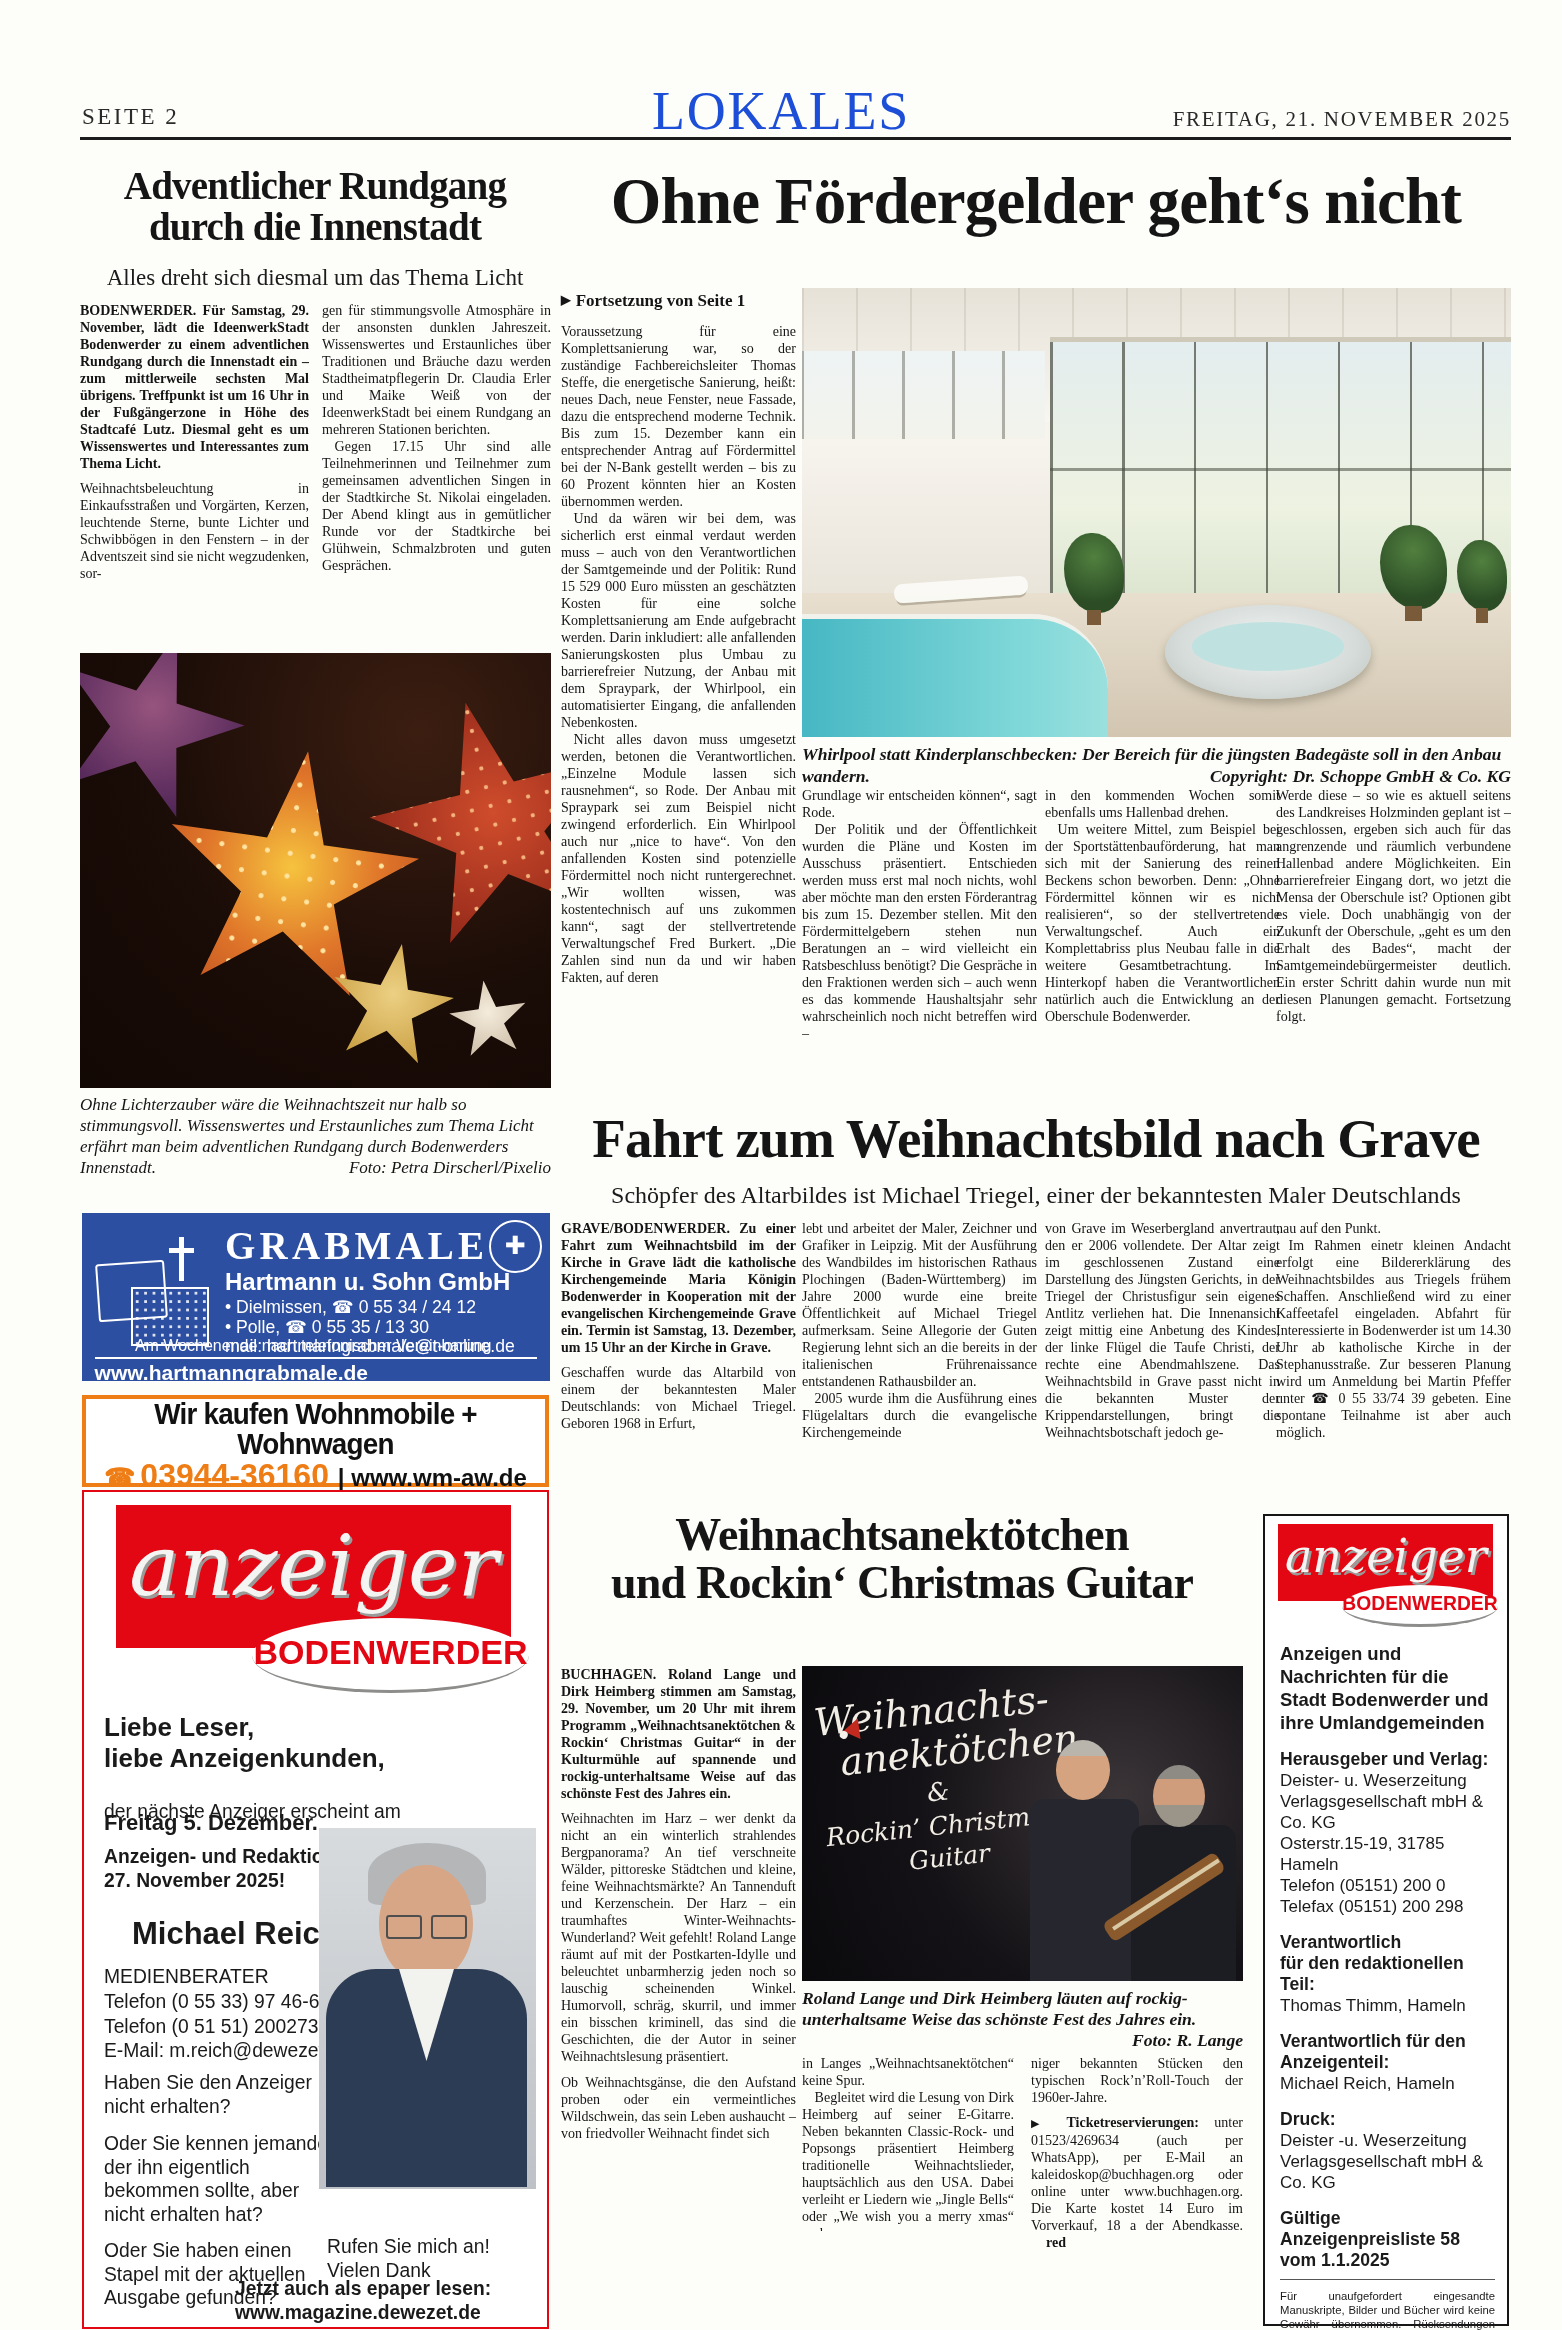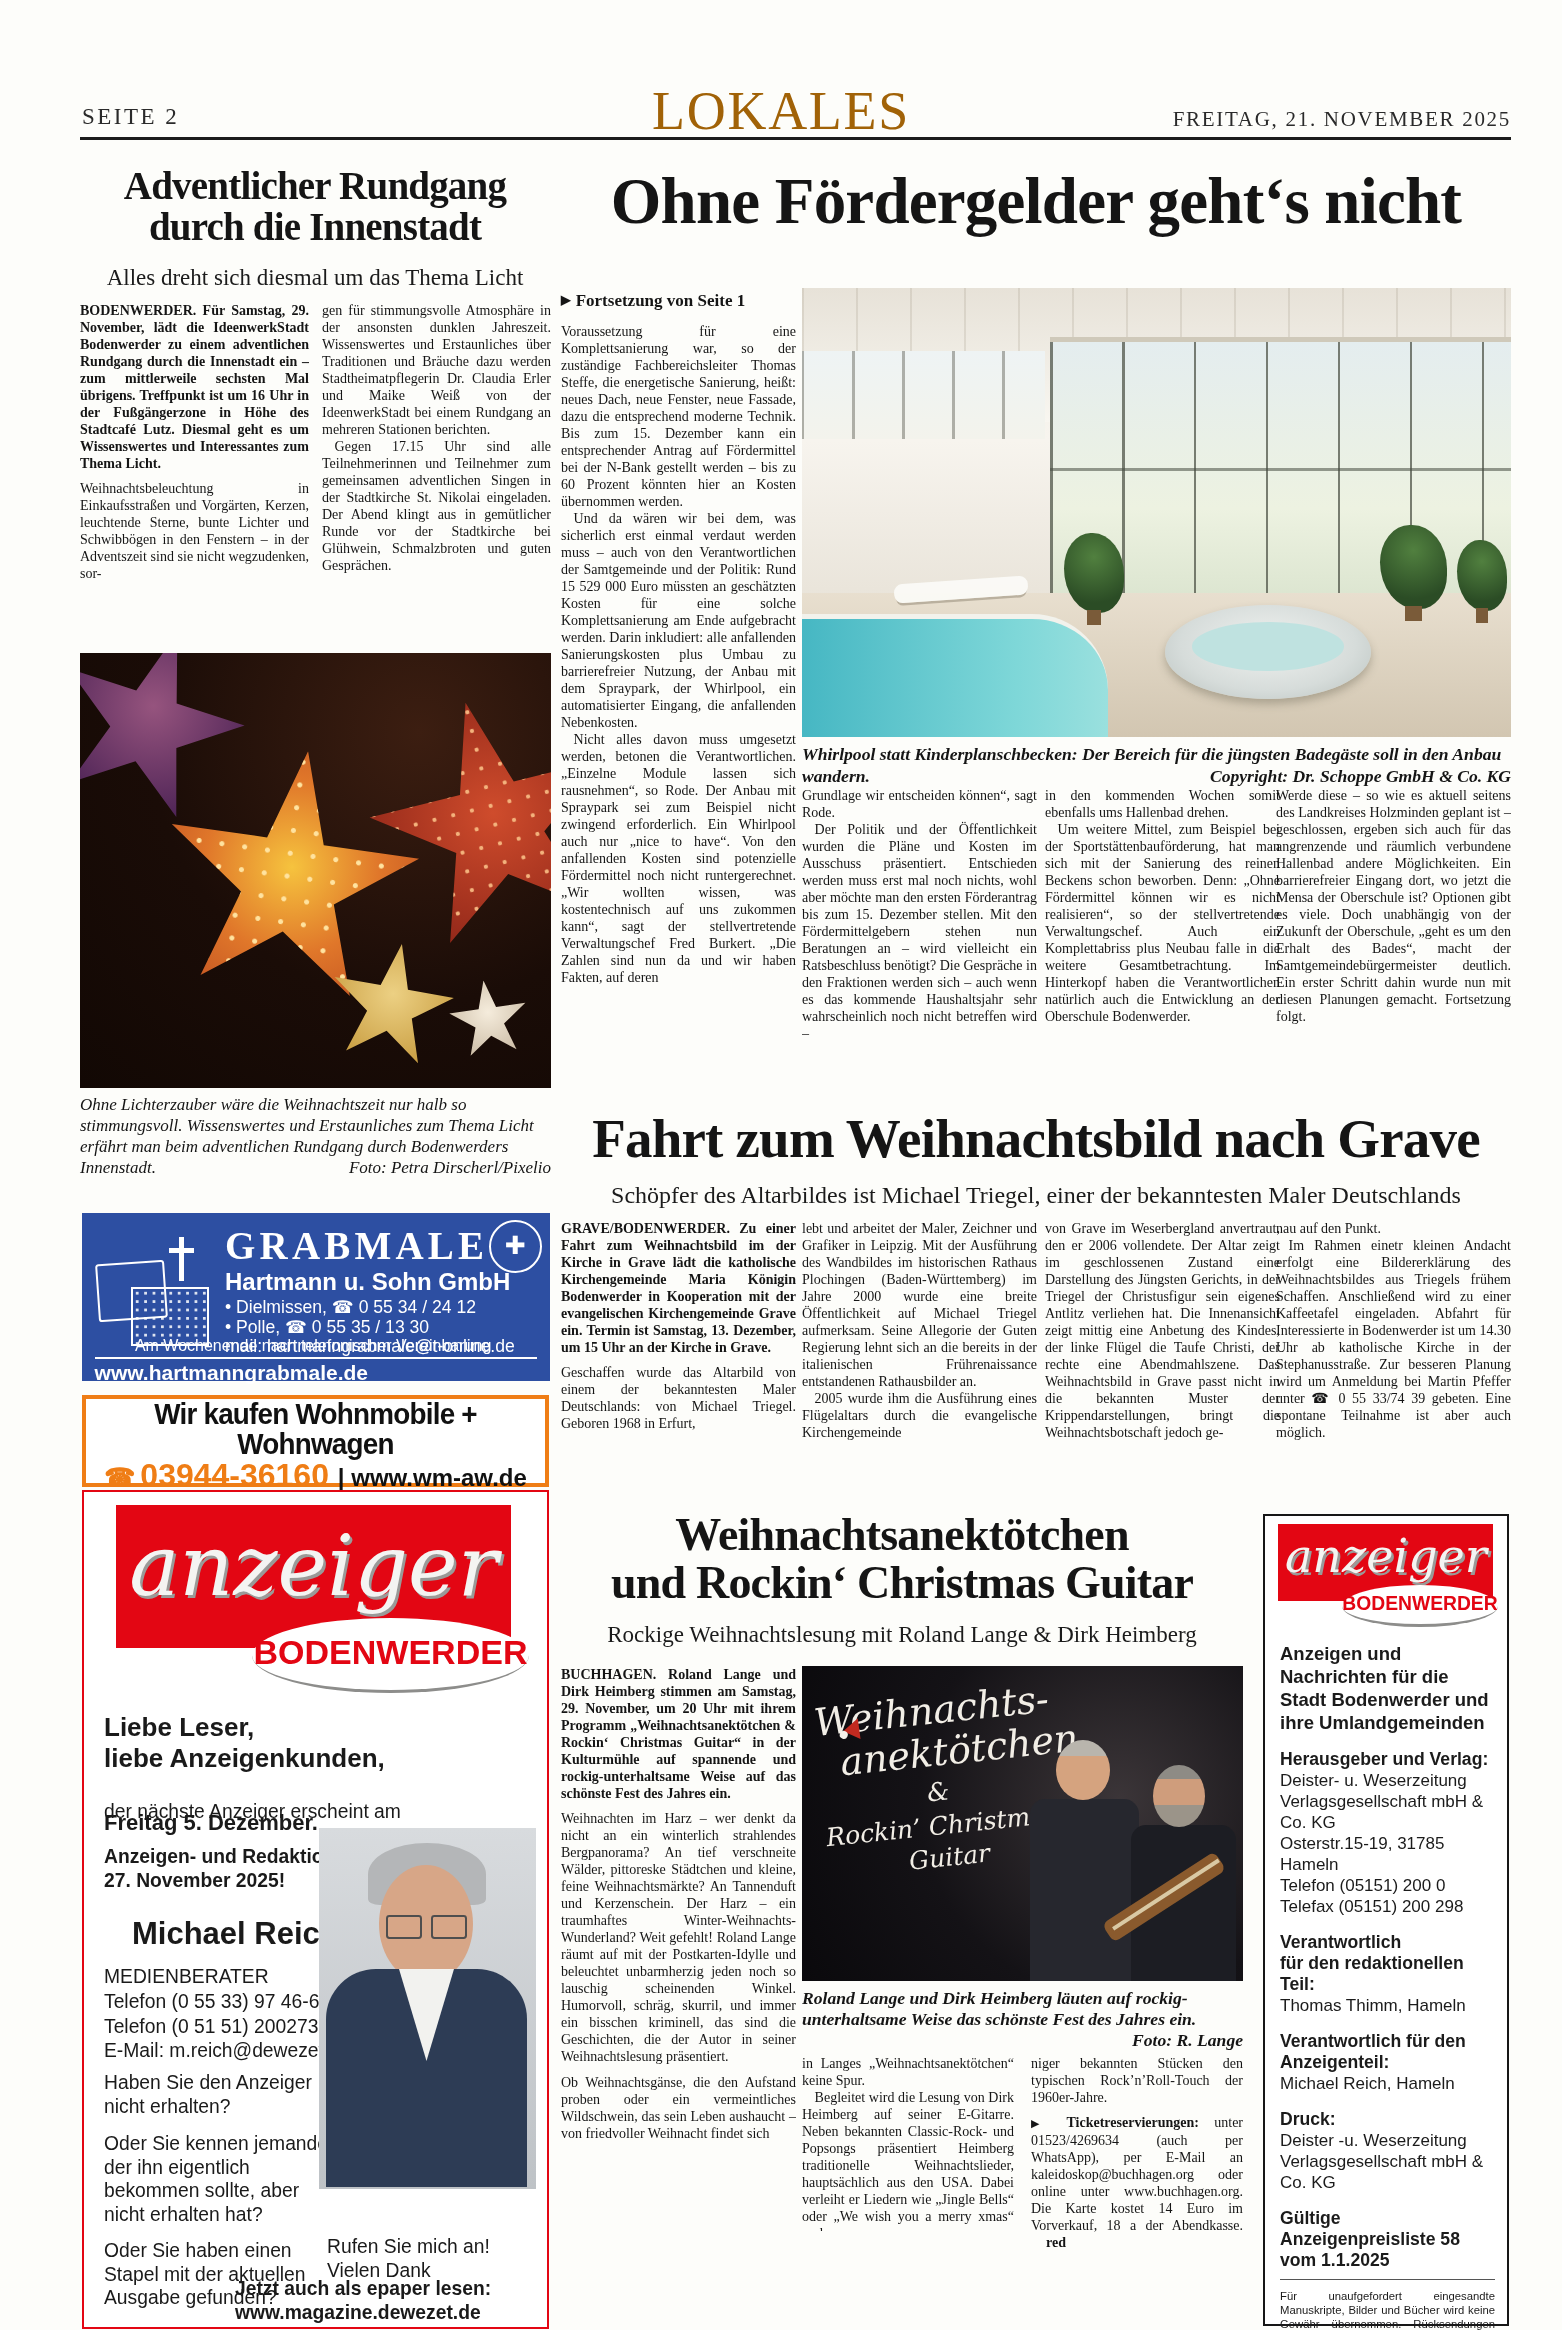--- a/index.html
+++ b/index.html
@@ -1,21 +1,21 @@
 <!DOCTYPE html>
 <html style="font-size:13.4px"><head>
 <meta charset="utf-8">
 <style>
   html,body{margin:0;padding:0;background:#e8e8e8;}
   .page{position:relative;width:1562px;height:2330px;background:#fdfdfa;overflow:hidden;
         font-family:"Liberation Serif",serif;color:#151515;}
   .abs{position:absolute;}
   
   .hdr-label{font-size:23px;letter-spacing:2.5px;color:#2a2a2a;}
-  .hdr-section{font-size:54px;letter-spacing:1.7px;color:#a16207;font-weight:400;}
+  .hdr-section{font-size:54px;letter-spacing:1.7px;color:#1d4ed8;font-weight:400;}
   .hdr-date{font-size:21px;letter-spacing:1.7px;color:#2a2a2a;}
   .hdr-rule{background:#1c1c1c;height:3.4px;}
   
   .headline{font-weight:bold;text-align:center;line-height:1.04;letter-spacing:-0.8px;}
   .subhead{text-align:center;color:#1b1b1b;}
   .kicker{font-weight:bold;font-size:17px;}
   .kicker .tri{font-size:12.6px;vertical-align:1.7px;margin-right:5px;}
   
   .col{overflow:hidden;text-align:justify;font-size:14px;line-height:17px;}
   .col p{margin:0;text-indent:12.6px;}
@@ -276,21 +276,20 @@
   </div>
   <div class="abs col" style="left:1276px;top:1220px;width:235px;height:287px;">
     <p class="ni">nau auf den Punkt.</p>
     <p>Im Rahmen einetr kleinen Andacht erfolgt eine Bildererklärung des Weihnachtsbildes aus Triegels frühem Schaffen. Anschließend wird zu einer Kaffeetafel eingeladen. Abfahrt für Interessierte in Bodenwerder ist um 14.30 Uhr ab katholische Kirche in der Stephanusstraße. Zur besseren Planung wird um Anmeldung bei Martin Pfeffer unter ☎ 0 55 33/74 39 gebeten. Eine spontane Teilnahme ist aber auch möglich.</p>
   </div>
 
   <div class="abs headline" style="left:561px;top:1511px;width:682px;font-size:46px;">
     <div>Weihnachtsanektötchen</div>
     <div>und Rockin‘ Christmas Guitar</div>
   </div>
-  <div class="abs subhead" style="left:561px;top:1622px;width:682px;font-size:23px;">Rockige Weihnachtslesung mit Roland Lange &amp; Dirk Heimberg</div>
   <div class="abs col" style="left:561px;top:1666px;width:235px;height:661px;">
     <p class="ni lead">BUCHHAGEN. Roland Lange und Dirk Heimberg stimmen am Samstag, 29. November, um 20 Uhr mit ihrem Programm „Weihnachtsanektötchen &amp; Rockin‘ Christmas Guitar“ in der Kulturmühle auf spannende und rockig-unterhaltsame Weise auf das schönste Fest des Jahres ein.</p>
     <p class="ni sp">Weihnachten im Harz – wer denkt da nicht an ein winterlich strahlendes Bergpanorama? An tief verschneite Wälder, pittoreske Städtchen und kleine, feine Weihnachtsmärkte? An Tannenduft und Kerzenschein. Der Harz – ein traumhaftes Winter-Weihnachts-Wunderland? Weit gefehlt! Roland Lange räumt auf mit der Postkarten-Idylle und beleuchtet unbarmherzig jeden noch so lauschig scheinenden Winkel. Humorvoll, schräg, skurril, und immer ein bisschen kriminell, das sind die Geschichten, die der Autor in seiner Weihnachtslesung präsentiert.</p>
     <p class="ni sp">Ob Weihnachtsgänse, die den Aufstand proben oder ein vermeintliches Wildschwein, das sein Leben aushaucht – von friedvoller Weihnacht findet sich</p>
   </div>
 
   <div class="abs photo rock-photo" style="left:802px;top:1666px;width:441px;height:315px;">
     <div class="rock-script">
       <div class="rs1">Weihnachts-</div>
       <div class="rs2">anektötchen</div>

